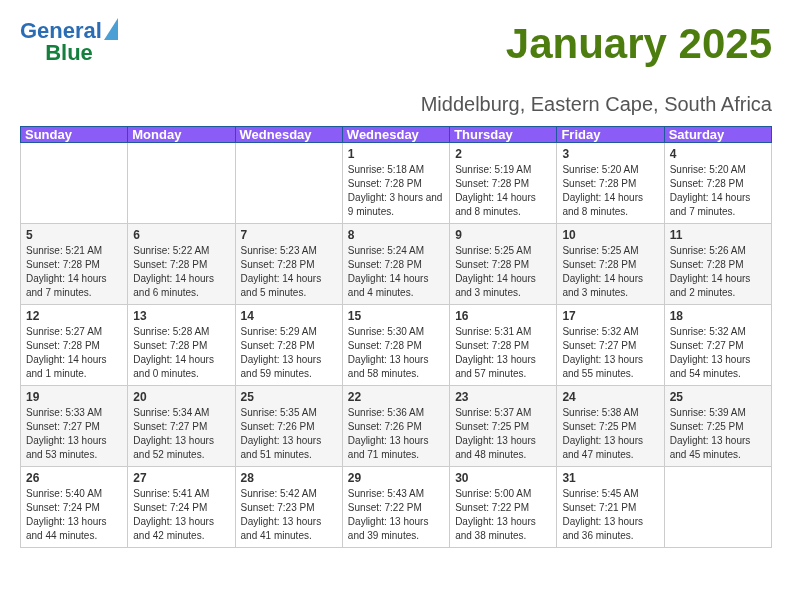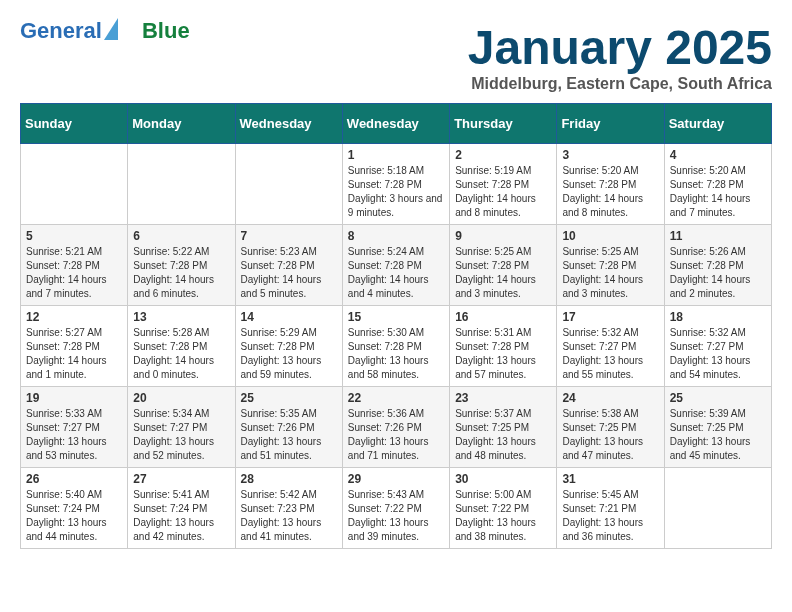--- a/index.html
+++ b/index.html
@@ -34,40 +34,41 @@
       height: 0;
       border-left: 14px solid transparent;
       border-bottom: 22px solid #4a9fd5;
       margin-left: 2px;
       margin-top: -4px;
     }
     .title-block {
       text-align: right;
     }
     .month-title {
-      font-size: 48px;
+      font-size: 42px;
       font-weight: bold;
-      color: #0c4a6e;
+      color: #4d7c0f;
     }
     .location-title {
-      font-size: 16px;
+      font-size: 20px;
       color: #555;
-      font-weight: bold;
+      font-weight: normal;
+      margin-top: 25px;
     }
     .calendar {
       width: 100%;
       border-collapse: collapse;
       border: 1px solid #ccc;
     }
     .calendar th {
-      background-color: #0f766e;
+      background-color: #8b5cf6;
       color: #fff;
       font-size: 13px;
       font-weight: bold;
-      padding: 12px 4px;
+      padding: 0 4px;
       text-align: left;
       border: 1px solid #1e5a9a;
     }
     .calendar td {
       vertical-align: top;
       padding: 4px 5px;
       border: 1px solid #ccc;
       width: calc(100% / 7);
       min-height: 80px;
       font-size: 10.5px;
@@ -89,21 +90,21 @@
     }
     .empty-cell {
       background: #f9f9f9;
     }
   </style>
 </head>
 <body>
 
 <div class="header">
   <div class="logo">
-    <div style="display:flex;flex-direction:row;align-items:center;gap:24px;">
+    <div style="display:flex;flex-direction:column;align-items:center;">
       <div style="display:flex;align-items:center;">
         <span class="logo-text"><span>General</span></span>
         <div class="logo-triangle"></div>
       </div>
       <span class="logo-text" style="color:#15803d;font-size:22px;">Blue</span>
     </div>
   </div>
   <div class="title-block">
     <div class="month-title">January 2025</div>
     <div class="location-title">Middelburg, Eastern Cape, South Africa</div>

